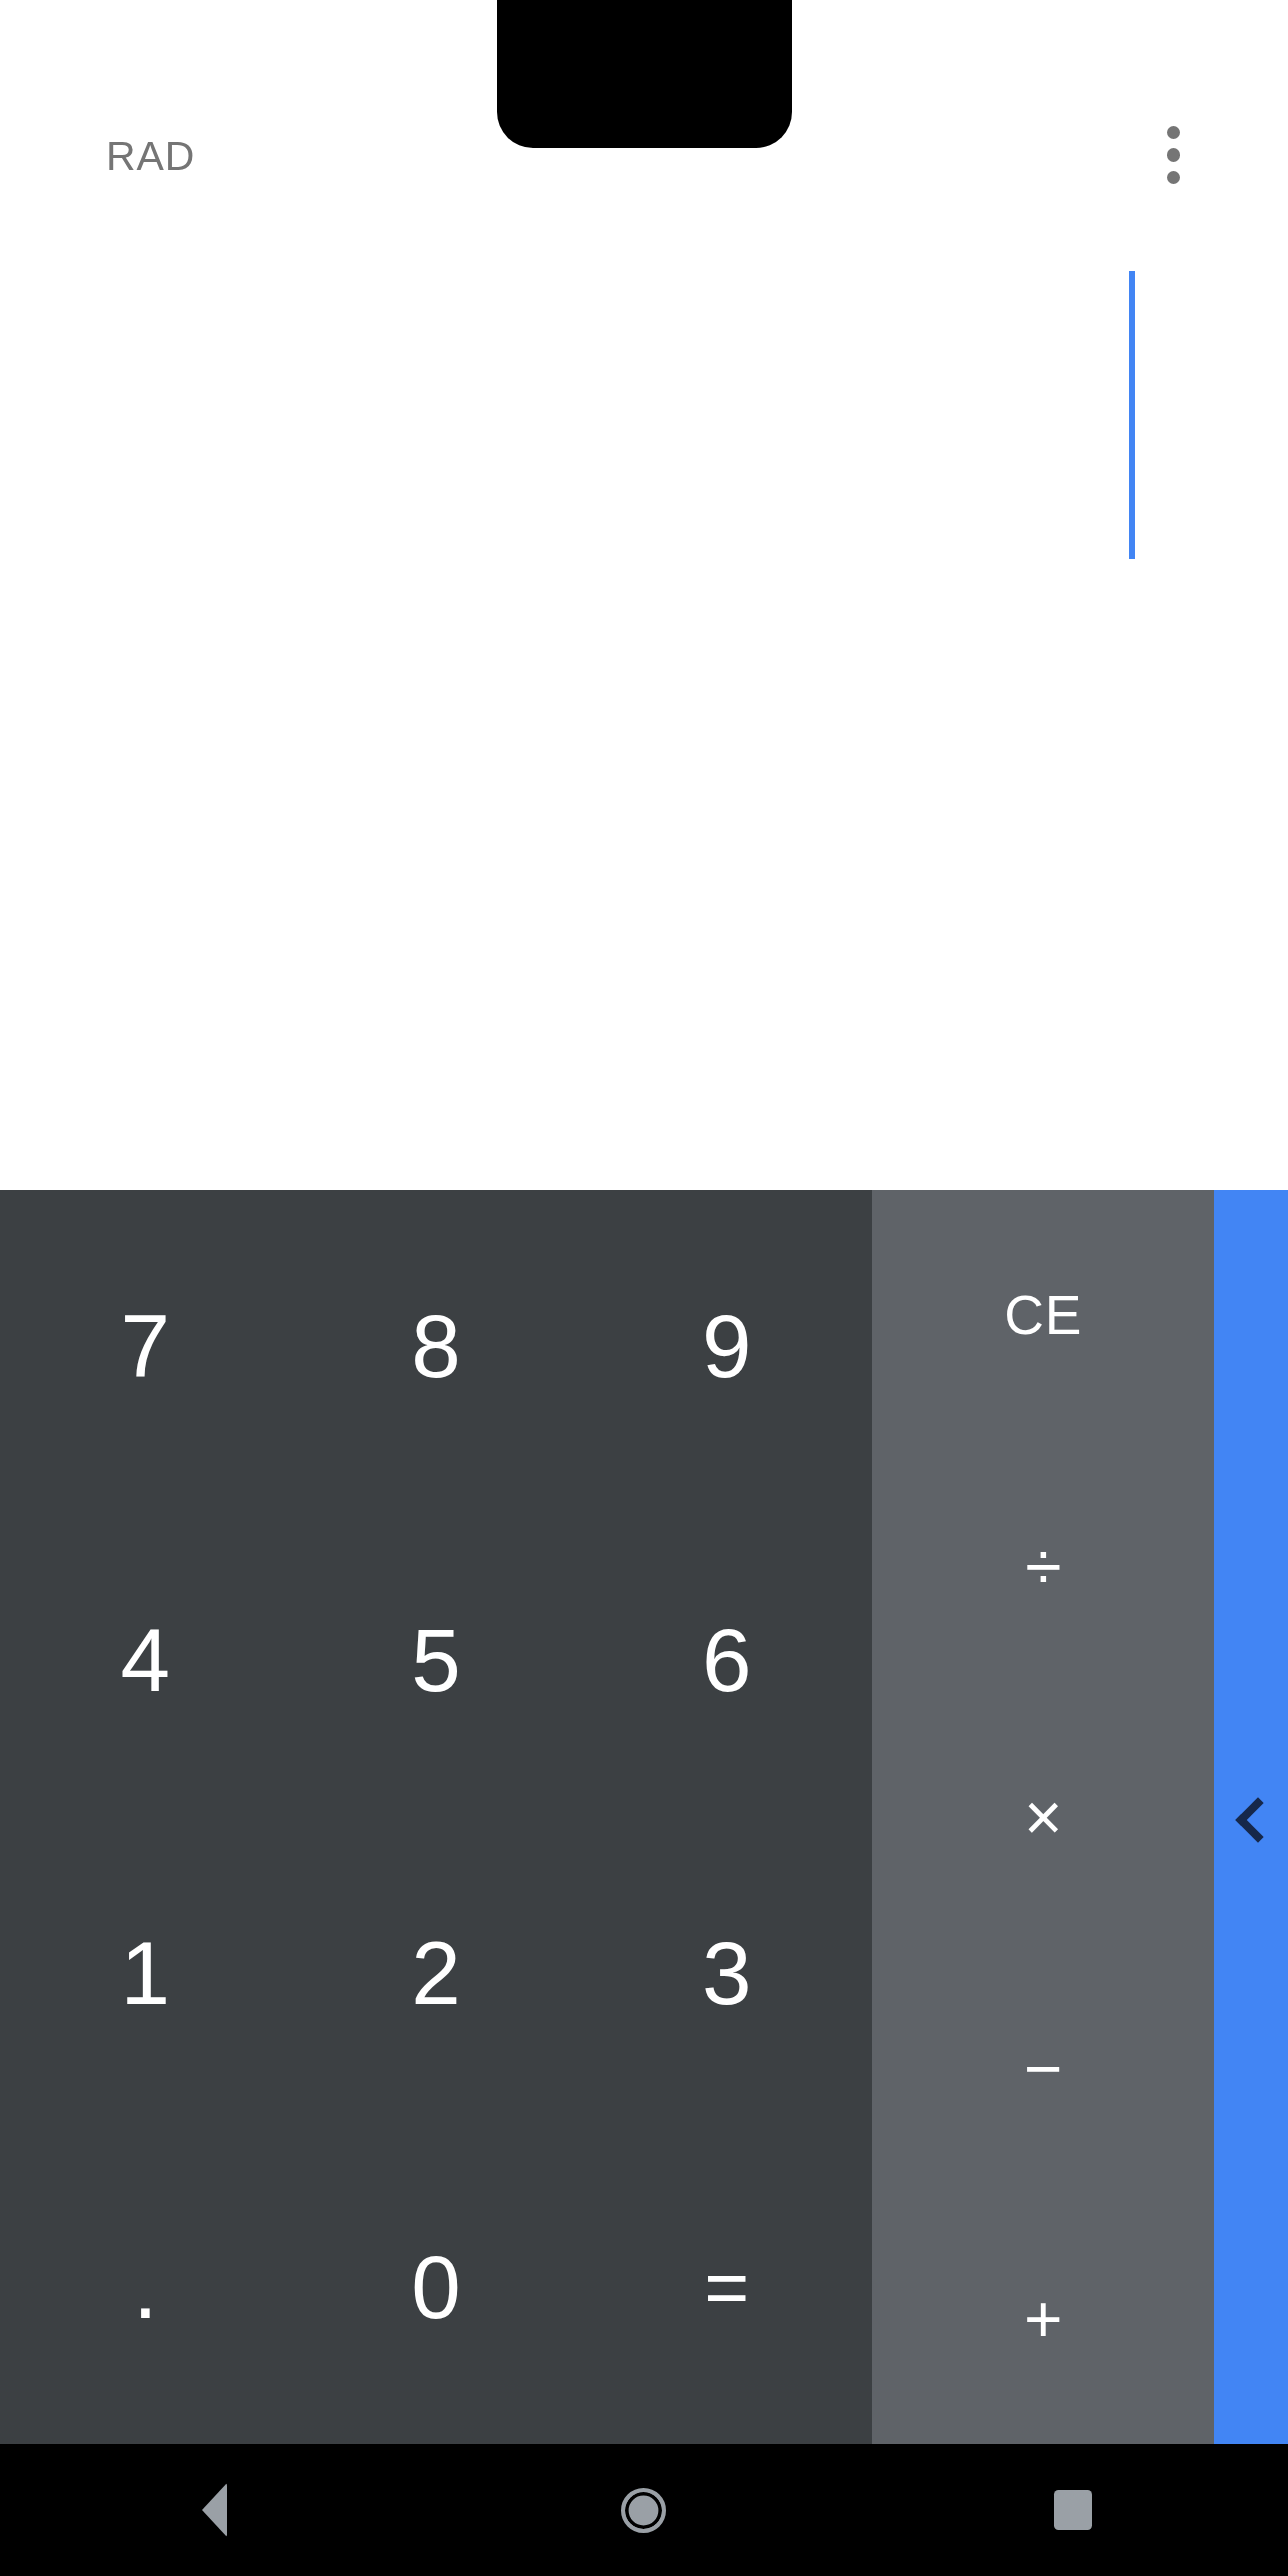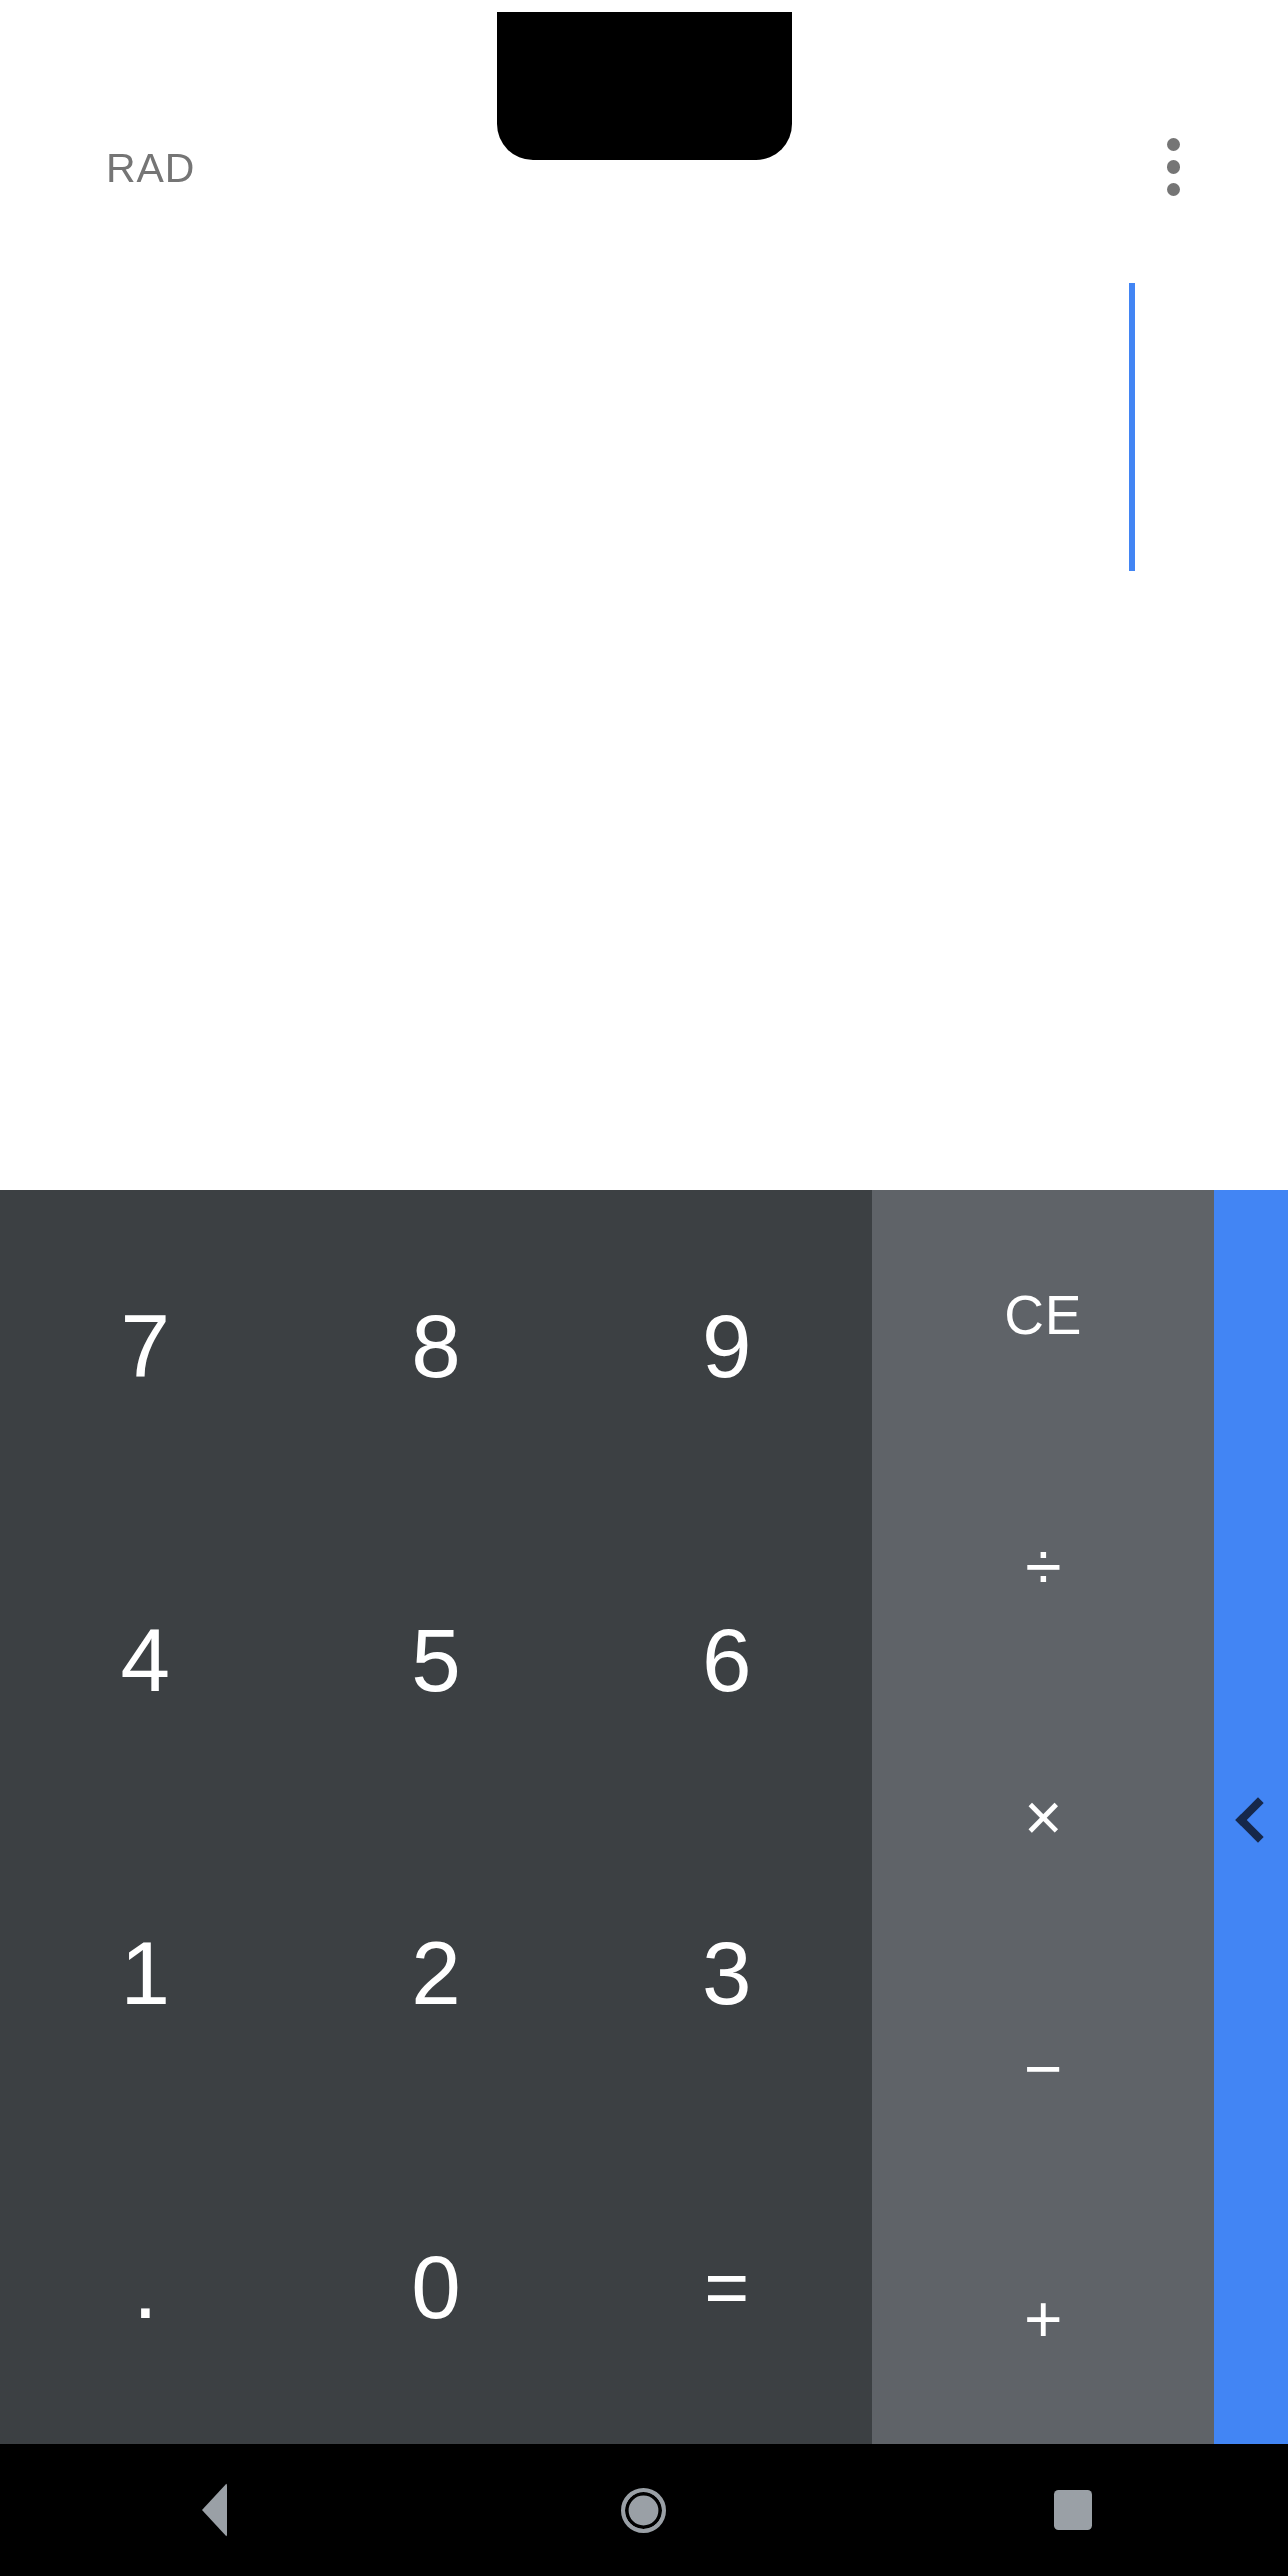--- a/index.html
+++ b/index.html
@@ -20,21 +20,21 @@
     left:497px; top:0px;
     width:295px; height:148px;
     background:#000;
     border-bottom-left-radius:36px;
     border-bottom-right-radius:36px;
   }
 
   
   .display {
     position:absolute;
-    left:0; top:12px;
+    left:0; top:0;
     width:1288px; height:1190px;
     background:#ffffff;
     padding-left:24px;
   }
   .rad-label {
     position:absolute;
     left:106px; top:136px;
     font-size:41px;
     color:#757575;
     letter-spacing:0.9px;

